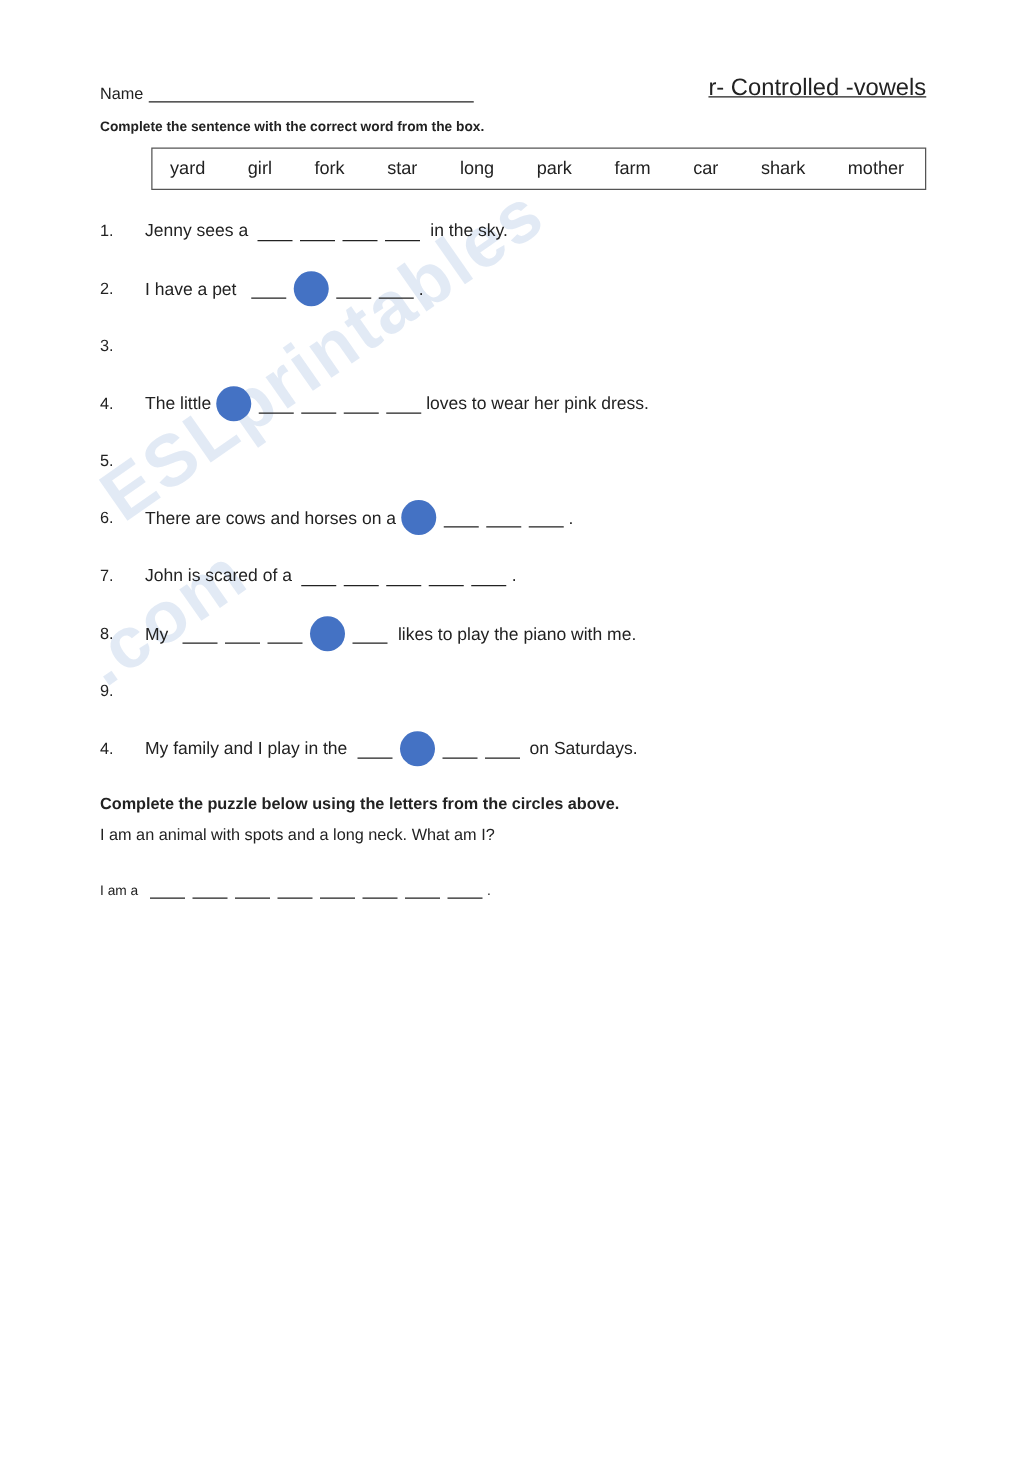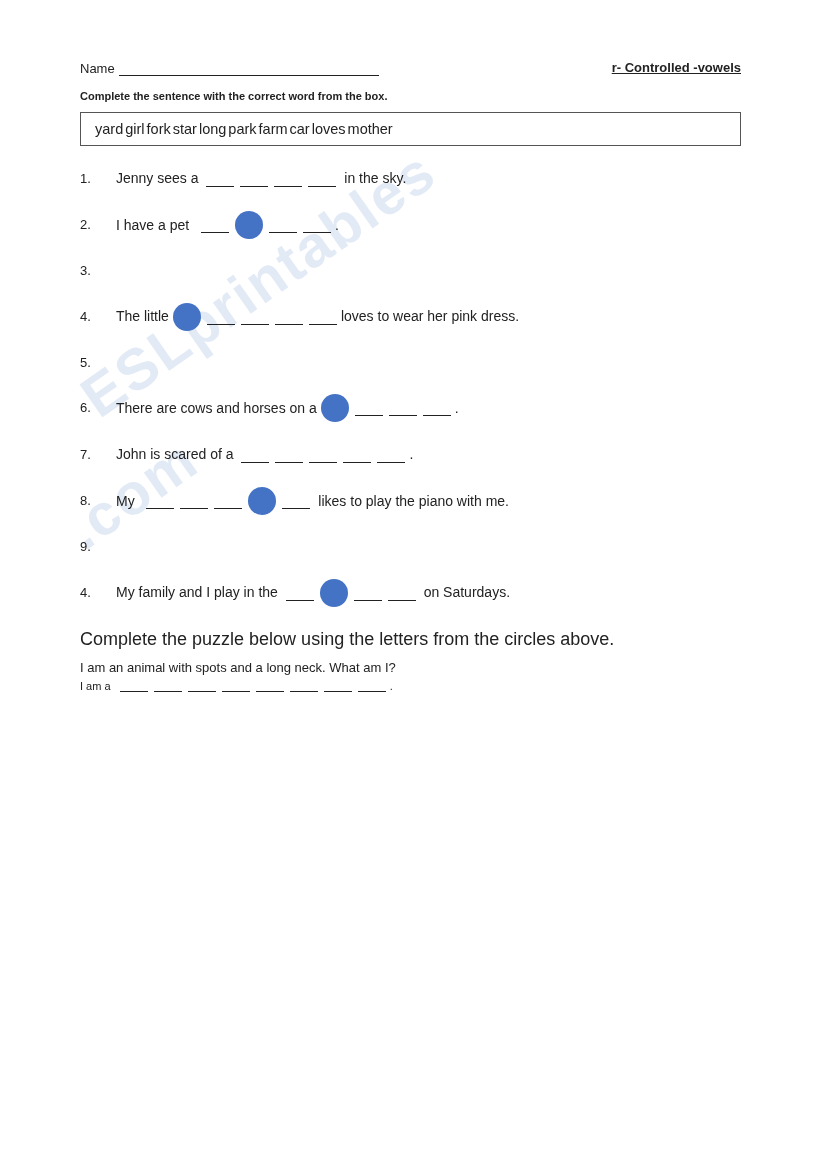--- a/index.html
+++ b/index.html
@@ -18,59 +18,60 @@
     .page {
       width: 821px;
       min-height: 1169px;
       padding: 60px 80px 60px 80px;
       position: relative;
     }
 
     .header-row {
       display: flex;
       justify-content: space-between;
+      align-items: flex-end;
       margin-bottom: 14px;
     }
 
     .name-line {
       font-size: 13px;
       display: flex;
       align-items: flex-end;
       gap: 4px;
     }
 
     .name-underline {
       display: inline-block;
       width: 260px;
       border-bottom: 1px solid #222;
       height: 16px;
     }
 
     .topic-label {
-      font-size: 13px;
+      font-size: 19px;
       text-decoration: underline;
-      font-weight: bold;
     }
 
     .instruction {
       font-weight: bold;
       font-size: 11px;
       margin-bottom: 10px;
     }
 
     .word-box {
       border: 1.5px solid #555;
       padding: 8px 14px;
       margin-bottom: 22px;
       display: flex;
-      gap: 2px;
+      gap: 34px;
       align-items: center;
       font-size: 14.5px;
       font-weight: normal;
       flex-wrap: wrap;
+      margin-left: 41px;
     }
 
     .word-box span {
       font-size: 14.5px;
     }
 
     .sentences {
       list-style: none;
       padding: 0;
       margin: 0;
@@ -122,28 +123,28 @@
     .circle-sm {
       width: 28px;
       height: 28px;
     }
 
     .puzzle-section {
       margin-top: 10px;
     }
 
     .puzzle-instruction {
-      font-weight: normal;
-      font-size: 18px;
+      font-weight: bold;
+      font-size: 13px;
       margin-bottom: 10px;
     }
 
     .puzzle-text {
       font-size: 13px;
-      margin-bottom: 1px;
+      margin-bottom: 28px;
     }
 
     .puzzle-answer {
       font-size: 11px;
       display: flex;
       align-items: flex-end;
       flex-wrap: wrap;
       gap: 2px;
     }
 
@@ -198,21 +199,21 @@
 
   <div class="word-box">
     <span>yard</span>
     <span>girl</span>
     <span>fork</span>
     <span>star</span>
     <span>long</span>
     <span>park</span>
     <span>farm</span>
     <span>car</span>
-    <span>loves</span>
+    <span>shark</span>
     <span>mother</span>
   </div>
 
   <ol class="sentences">
 
     <li class="sentence-item">
       <span class="sentence-num">1.</span>
       <span class="sentence-text">
         Jenny sees a&nbsp;<span class="blank"></span><span class="blank"></span><span class="blank"></span><span class="blank"></span>&nbsp;in the sky.
       </span>

